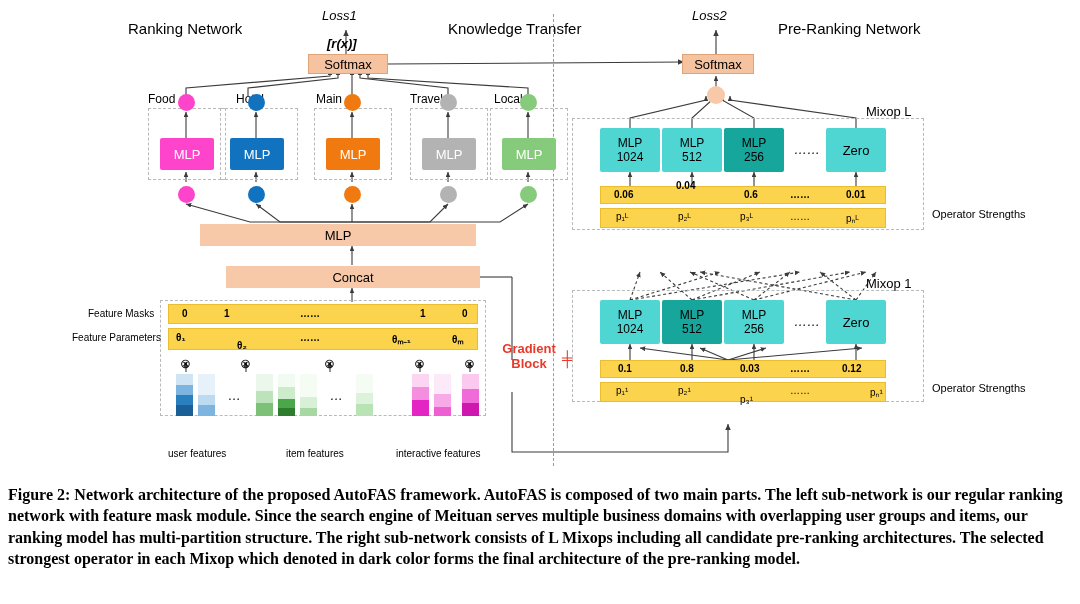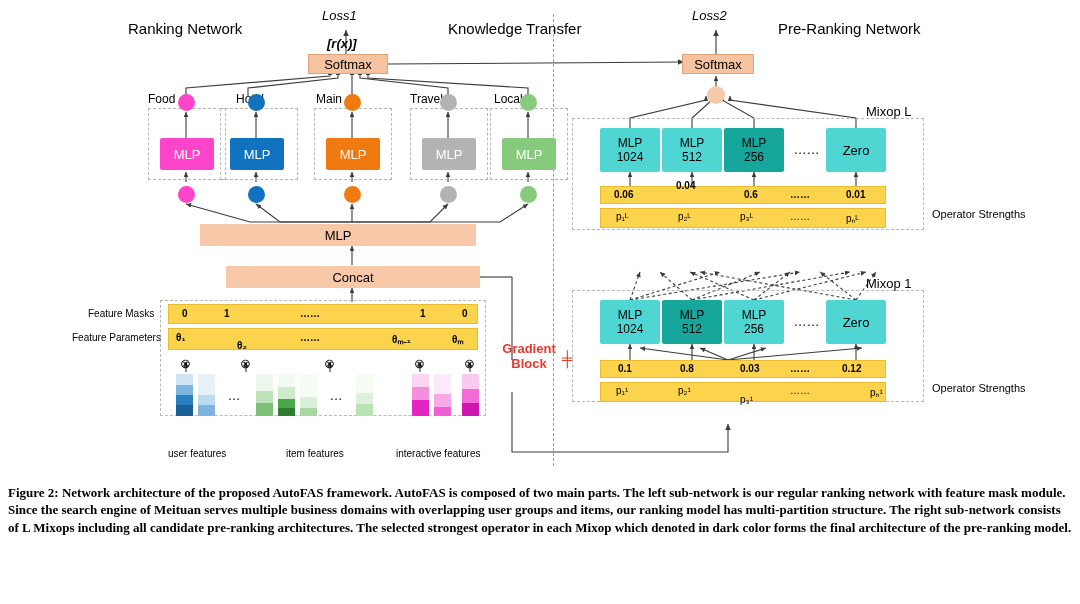--- a/index.html
+++ b/index.html
@@ -27,21 +27,21 @@
   .softmax{position:absolute;box-sizing:border-box;display:flex;align-items:center;justify-content:center;
     background:#f6c3a0;border:1px solid #e0a277;font-size:13px;}
   .peach{background:#f7c9a9;}
   .yellow{background:#fbd34d;border:1px solid #e9bd2f;}
   .teal{background:#4fd6d2;}
   .tealdark{background:#17a69c;}
   .mixop-label{position:absolute;font-size:13px;}
   .opstrength{position:absolute;font-size:11px;}
   .xsym{position:absolute;font-size:13px;}
   .caption{position:absolute;left:8px;top:484px;width:1064px;font-family:"Liberation Serif", serif;
-    font-size:13px;font-weight:bold;line-height:1.33;color:#000;}
+    font-size:16px;font-weight:bold;line-height:1.33;color:#000;}
   .fbar{position:absolute;}
   .divider{position:absolute;border-left:1px dashed #9a9a9a;}
   .gradient-block{position:absolute;color:#e8392a;font-weight:bold;font-size:13px;line-height:1.15;text-align:center;}
 </style>
 </head>
 <body>
 
 <div id="figure">
 
   <svg id="svg-layer" viewBox="0 0 1080 478">

